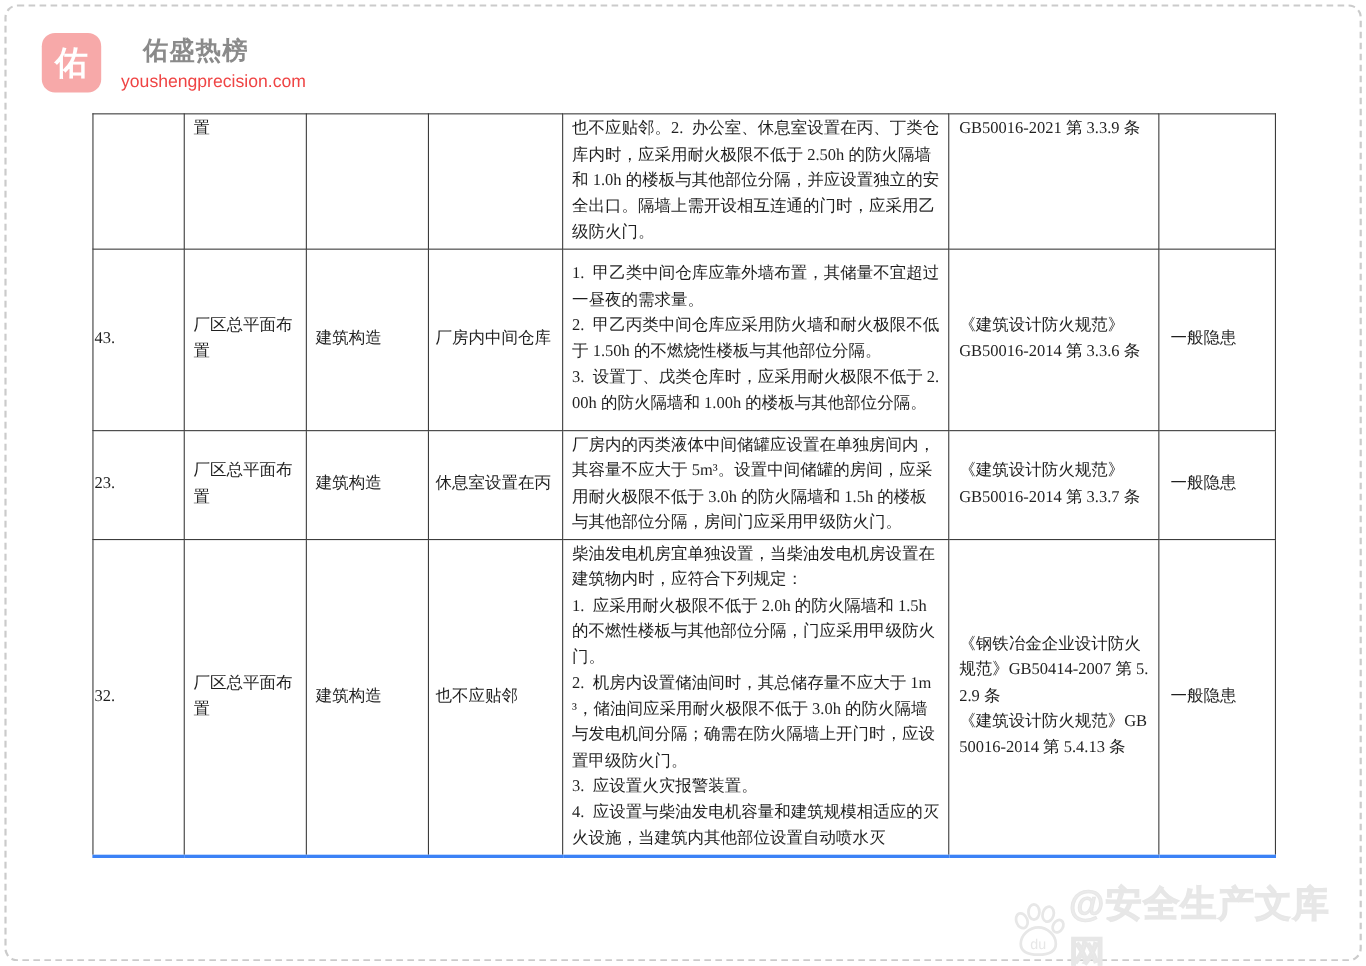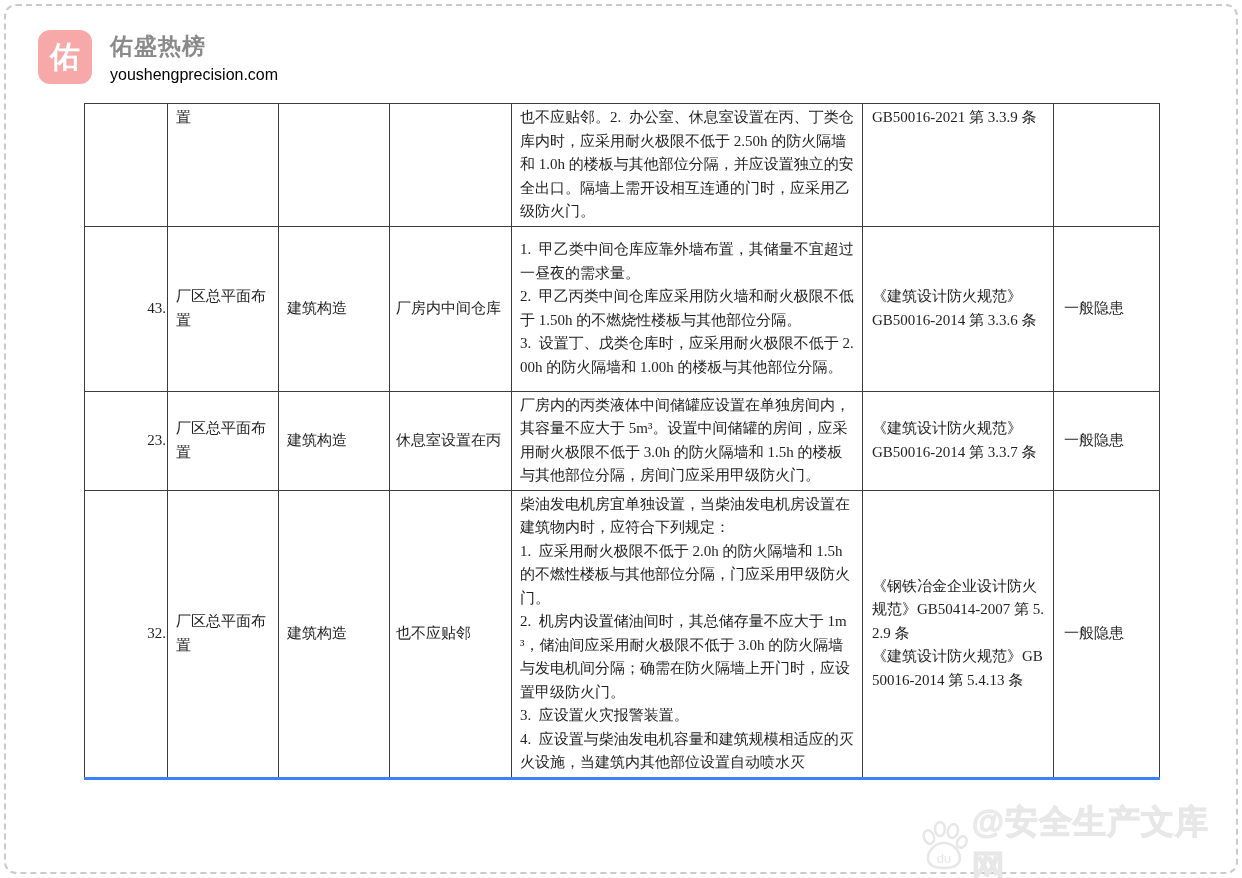--- a/index.html
+++ b/index.html
@@ -45,25 +45,26 @@
   }
   .brand-text { margin-left: 18px; }
   .brand-name {
     font-family: "Liberation Sans", "DejaVu Sans", sans-serif;
     font-weight: bold;
     font-size: 23px;
     color: #8a8a8a;
     letter-spacing: 1px;
     line-height: 28px;
     margin-top: 2px;
+    margin-left: 20px;
   }
   .brand-domain {
     font-family: "Liberation Sans", "DejaVu Sans", sans-serif;
     font-size: 16px;
-    color: #000000;
+    color: #ef4444;
     margin-top: 6px;
   }
   
   #table-wrap {
     position: absolute;
     left: 84px; top: 103px;
     width: 1075px;
   }
   table.doc {
     border-collapse: collapse;
@@ -74,21 +75,21 @@
     color: #1f1f1f;
   }
   table.doc td {
     border: 1px solid #3c3c3c;
     vertical-align: middle;
     overflow: hidden;
     word-break: break-all;
   }
   tr.row-last td { border-bottom: 3px solid #3b82f6; }
   tr.row-partial td { vertical-align: top; }
-  td.c-no   { text-align: right; }
+  td.c-no   { text-align: left; }
   td.c-cat  { padding: 2px 8px; }
   td.c-con  { padding: 2px 8px; }
   td.c-item { padding: 2px 6px; }
   td.c-content {
     padding: 2px 8px;
     white-space: pre-wrap;
     vertical-align: middle;
   }
   td.c-ref {
     padding: 2px 5px 2px 9px;

